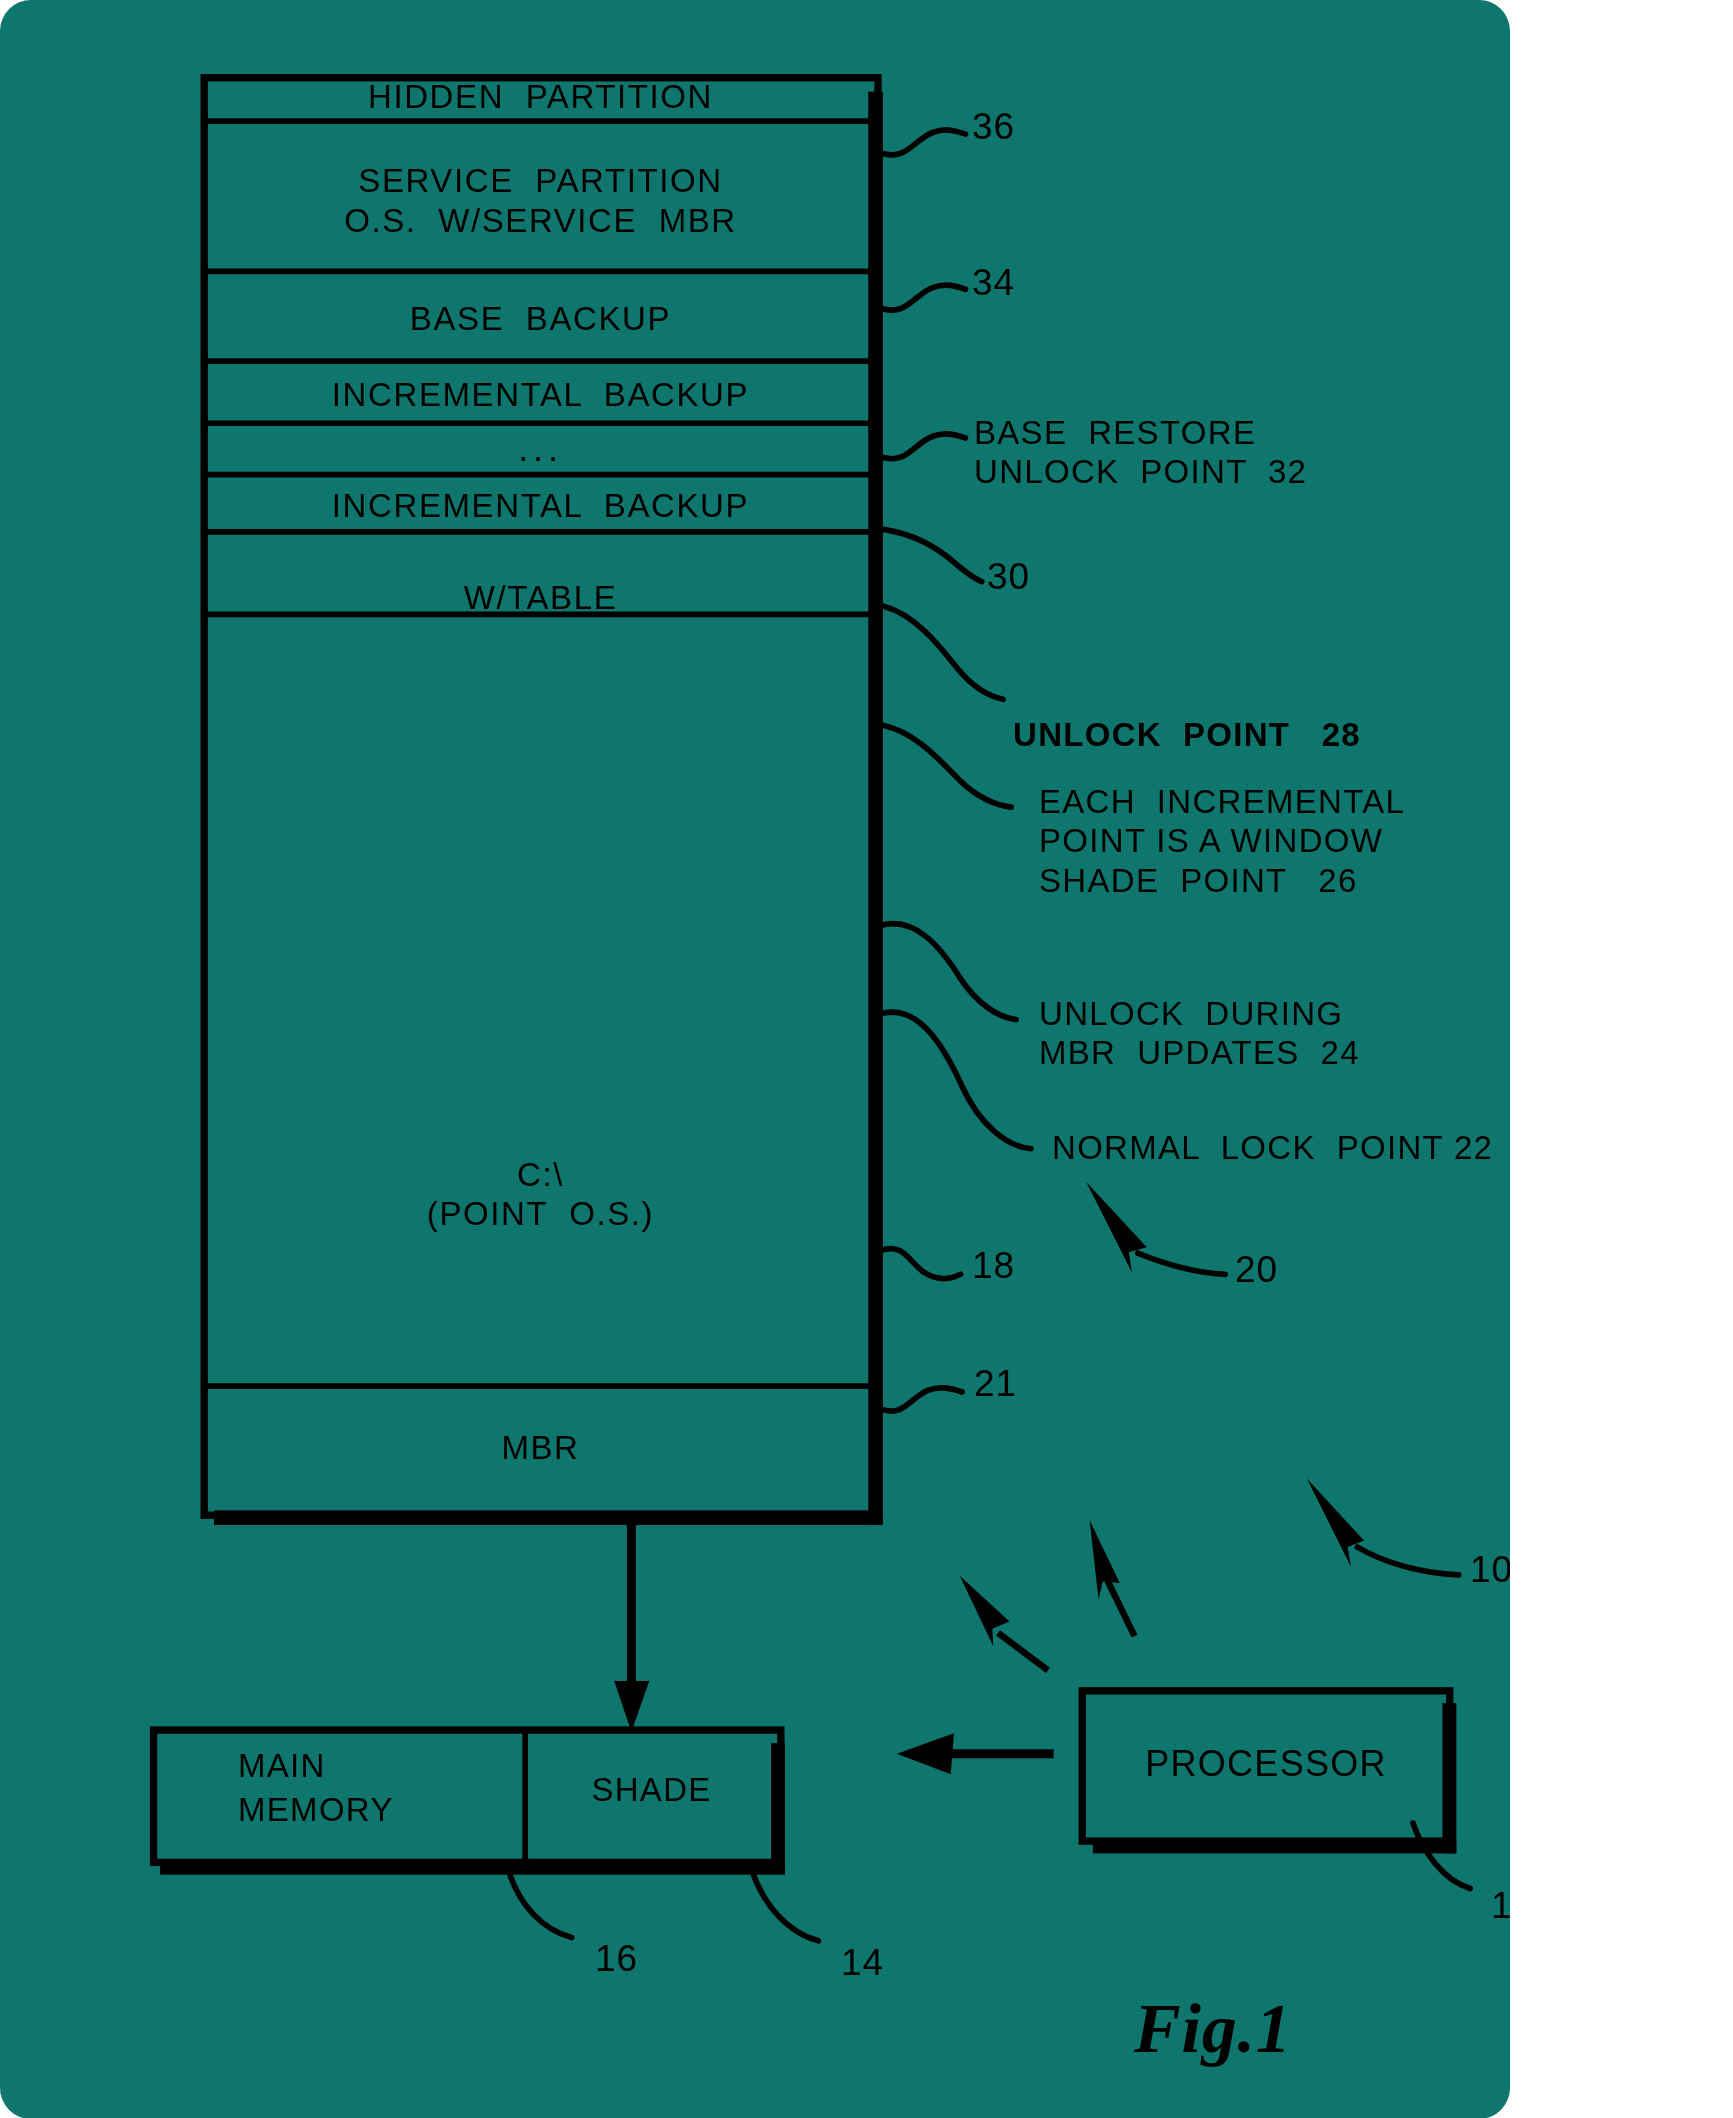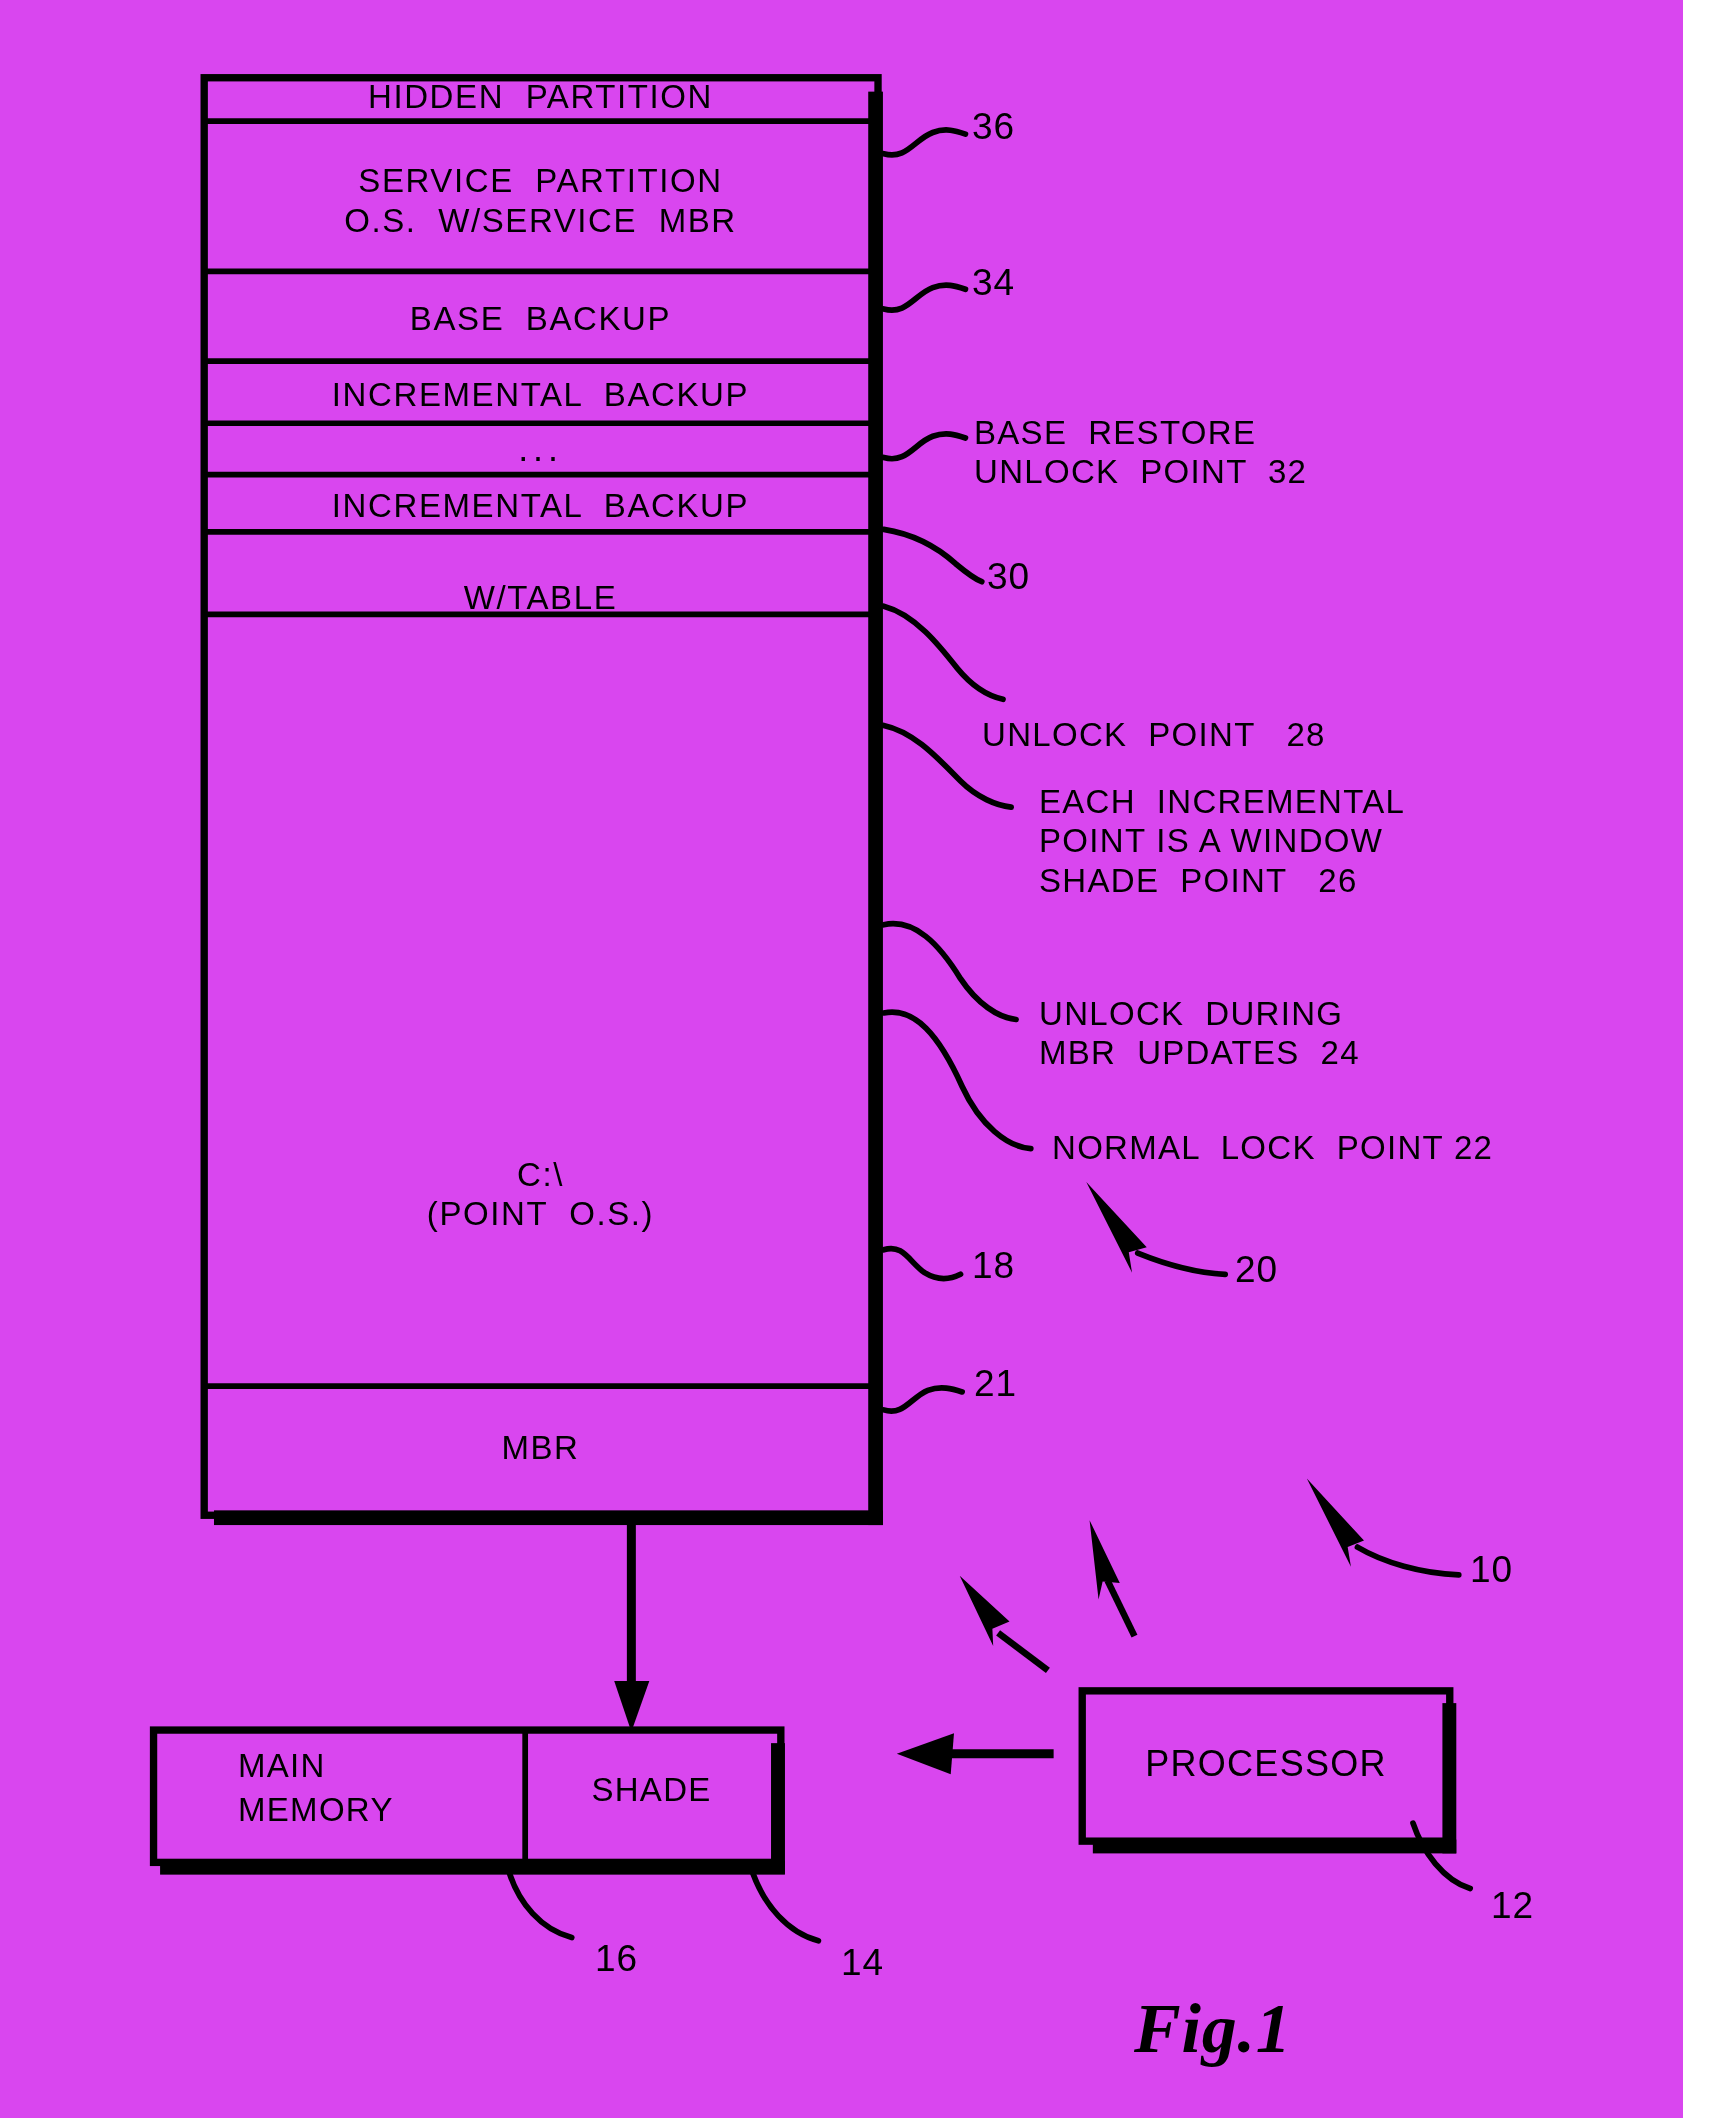--- a/index.html
+++ b/index.html
@@ -2,26 +2,27 @@
 <html style="font-size:13px"><head>
 <meta charset="utf-8">
 <style>
   html, body {
     margin: 0;
     padding: 0;
     background: #ffffff;
   }
   #page {
     position: relative;
-    width: 1683px;
+    width: 1510px;
     height: 2119px;
-    background: #d946ef;
+    background: #0f766e;
     font-family: "Liberation Sans", sans-serif;
     color: #000000;
     overflow: hidden;
+    border-radius: 31px;
   }
   #svg-layer {
     position: absolute;
     left: 0;
     top: 0;
     width: 1734px;
     height: 2119px;
   }
   .txt {
     position: absolute;
@@ -185,21 +186,21 @@
 
   <div class="txt refnum" style="left:972px; top:105px;">36</div>
 
   <div class="txt refnum" style="left:972px; top:261px;">34</div>
 
   <div class="txt callout" style="left:974px; top:414px;">BASE  RESTORE</div>
   <div class="txt callout" style="left:974px; top:453px;">UNLOCK  POINT  32</div>
 
   <div class="txt refnum" style="left:987px; top:555px;">30</div>
 
-  <div class="txt callout" style="left:982px; top:716px;">UNLOCK  POINT   28</div>
+  <div class="txt callout" style="left:1013px; top:716px;font-weight:bold;">UNLOCK  POINT   28</div>
 
   <div class="txt callout" style="left:1039px; top:783px;">EACH  INCREMENTAL</div>
   <div class="txt callout" style="left:1039px; top:822px;">POINT IS A WINDOW</div>
   <div class="txt callout" style="left:1039px; top:862px;">SHADE  POINT   26</div>
 
   <div class="txt callout" style="left:1039px; top:995px;">UNLOCK  DURING</div>
   <div class="txt callout" style="left:1039px; top:1034px;">MBR  UPDATES  24</div>
 
   <div class="txt callout" style="left:1052px; top:1129px;">NORMAL  LOCK  POINT 22</div>
 

